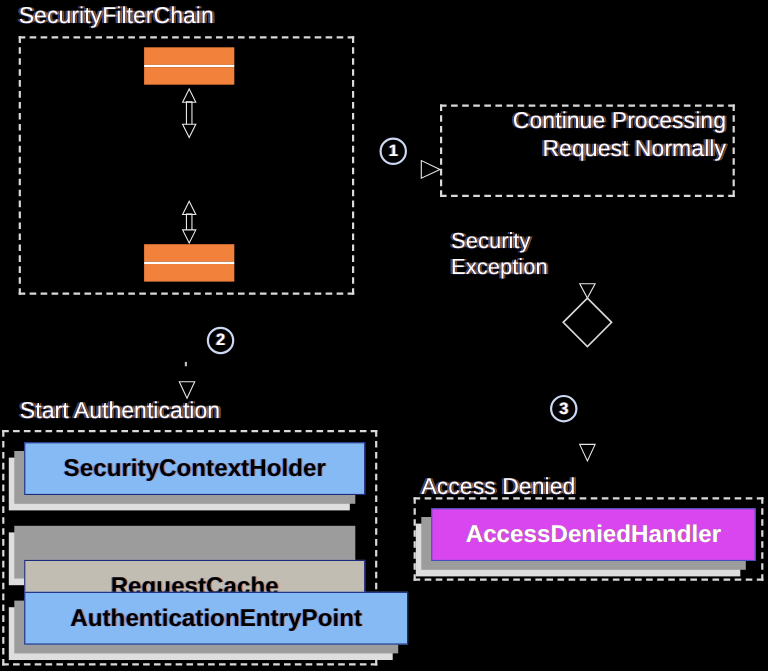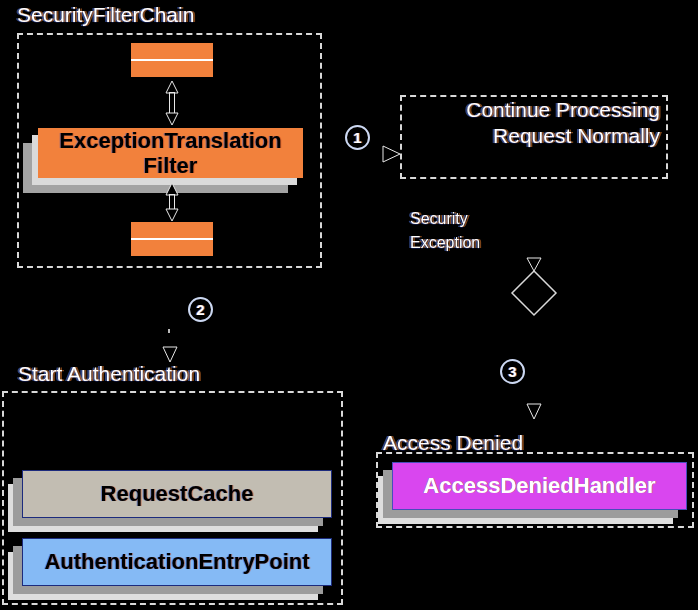--- a/index.html
+++ b/index.html
@@ -27,21 +27,21 @@
     box-sizing:border-box;white-space:nowrap;
   }
   
   .stack.etf .near{background:#dadada;transform:translate(-6px,7px);}
   .stack.etf .far{background:#a3a3a3;transform:translate(-15px,15px);}
   .stack.etf .face{background:#F2813C;line-height:25px;}
   
   .stack.std .near{background:#9c9c9c;transform:translate(-9px,8px);}
   .stack.std .far{background:#dedede;transform:translate(-14px,14px);}
   .face.blue{background:#85BAF5;border:1px solid #1c2b7d;}
-  .face.graytan{background:#C2BDB2;border:1px solid #1c2b7d;}
+  .face.graytan{background:#C2BDB2;border:1px solid #1c2b7d;margin-top:39px;}
   .face.navy{background:#d946ef;border:1px solid #474dbb;color:#fff;
     text-shadow:1px 0 rgba(226,122,44,.5), -1px 0 rgba(120,150,240,.6);}
   
   .bars{display:flex;flex-direction:column;}
   .bars .bar{height:16px;background:#F2813C;}
   .bars .sep{height:2px;background:#fff;}
   
   .badge{
     width:21px;height:21px;border:2px solid #ccd8f2;border-radius:50%;
     display:flex;align-items:center;justify-content:center;
@@ -64,28 +64,20 @@
     <div class="sep"></div>
     <div class="bar"></div>
   </div>
 
   <div class="abs bars" style="left:131px;top:222px;width:82px;">
     <div class="bar"></div>
     <div class="sep"></div>
     <div class="bar"></div>
   </div>
 
-  <div class="stack etf" style="left:38px;top:128px;width:265px;height:50px;">
-    <div class="sheet far"></div>
-    <div class="sheet near"></div>
-    <div class="face">
-      <span>ExceptionTranslation</span>
-      <span>Filter</span>
-    </div>
-  </div>
 
   <svg class="overlay" width="698" height="610" viewBox="0 0 698 610">
 
     <g stroke="#e8e8e8" fill="#000">
       <polygon points="172,81 166,93 178,93"></polygon>
       <rect x="169.5" y="92.5" width="5" height="21" fill="none"></rect>
       <polygon points="172,125 166,113 178,113"></polygon>
     </g>
 
     <g stroke="#e8e8e8" fill="#000">
@@ -109,34 +101,39 @@
   <div class="abs badge" style="left:345px;top:125px;">1</div>
   <div class="abs badge" style="left:188px;top:297px;">2</div>
   <div class="abs badge" style="left:500px;top:359px;">3</div>
 
   <div class="abs dashedbox" style="left:400px;top:95px;width:268px;height:84px;
        display:flex;justify-content:flex-end;">
     <div class="wlabel" style="font-size:21px;line-height:26px;text-align:right;
          padding-right:6px;width:250px;">Continue Processing Request Normally</div>
   </div>
 
-  <div class="abs wlabel" style="left:410px;top:207px;width:118px;font-size:16px;line-height:24px;">Security Exception</div>
+  <div class="abs wlabel" style="left:410px;top:207px;width:118px;font-size:20px;line-height:24px;">Security Exception</div>
 
   <div class="abs wlabel" style="left:18px;top:362px;font-size:21px;">Start Authentication</div>
 
   <div class="abs dashedbox" style="left:2px;top:391px;width:341px;height:214px;"></div>
 
+  <div class="stack std" style="left:22px;top:402px;width:310px;height:48px;">
+    <div class="sheet far"></div>
+    <div class="sheet near"></div>
+    <div class="face blue">SecurityContextHolder</div>
+  </div>
 
   <div class="stack std" style="left:22px;top:470px;width:310px;height:48px;">
     <div class="sheet far"></div>
     <div class="sheet near"></div>
     <div class="face graytan">RequestCache</div>
   </div>
 
-  <div class="stack std" style="left:22px;top:538px;width:310px;height:48px;">
+  <div class="stack std" style="left:22px;top:538px;width:310px;height:48px;padding-left:39px;">
     <div class="sheet far"></div>
     <div class="sheet near"></div>
     <div class="face blue">AuthenticationEntryPoint</div>
   </div>
 
   <div class="abs wlabel" style="left:383px;top:431px;font-size:21px;">Access Denied</div>
 
   <div class="abs dashedbox" style="left:376px;top:452px;width:318px;height:76px;"></div>
 
   <div class="stack std" style="left:392px;top:462px;width:295px;height:48px;">

